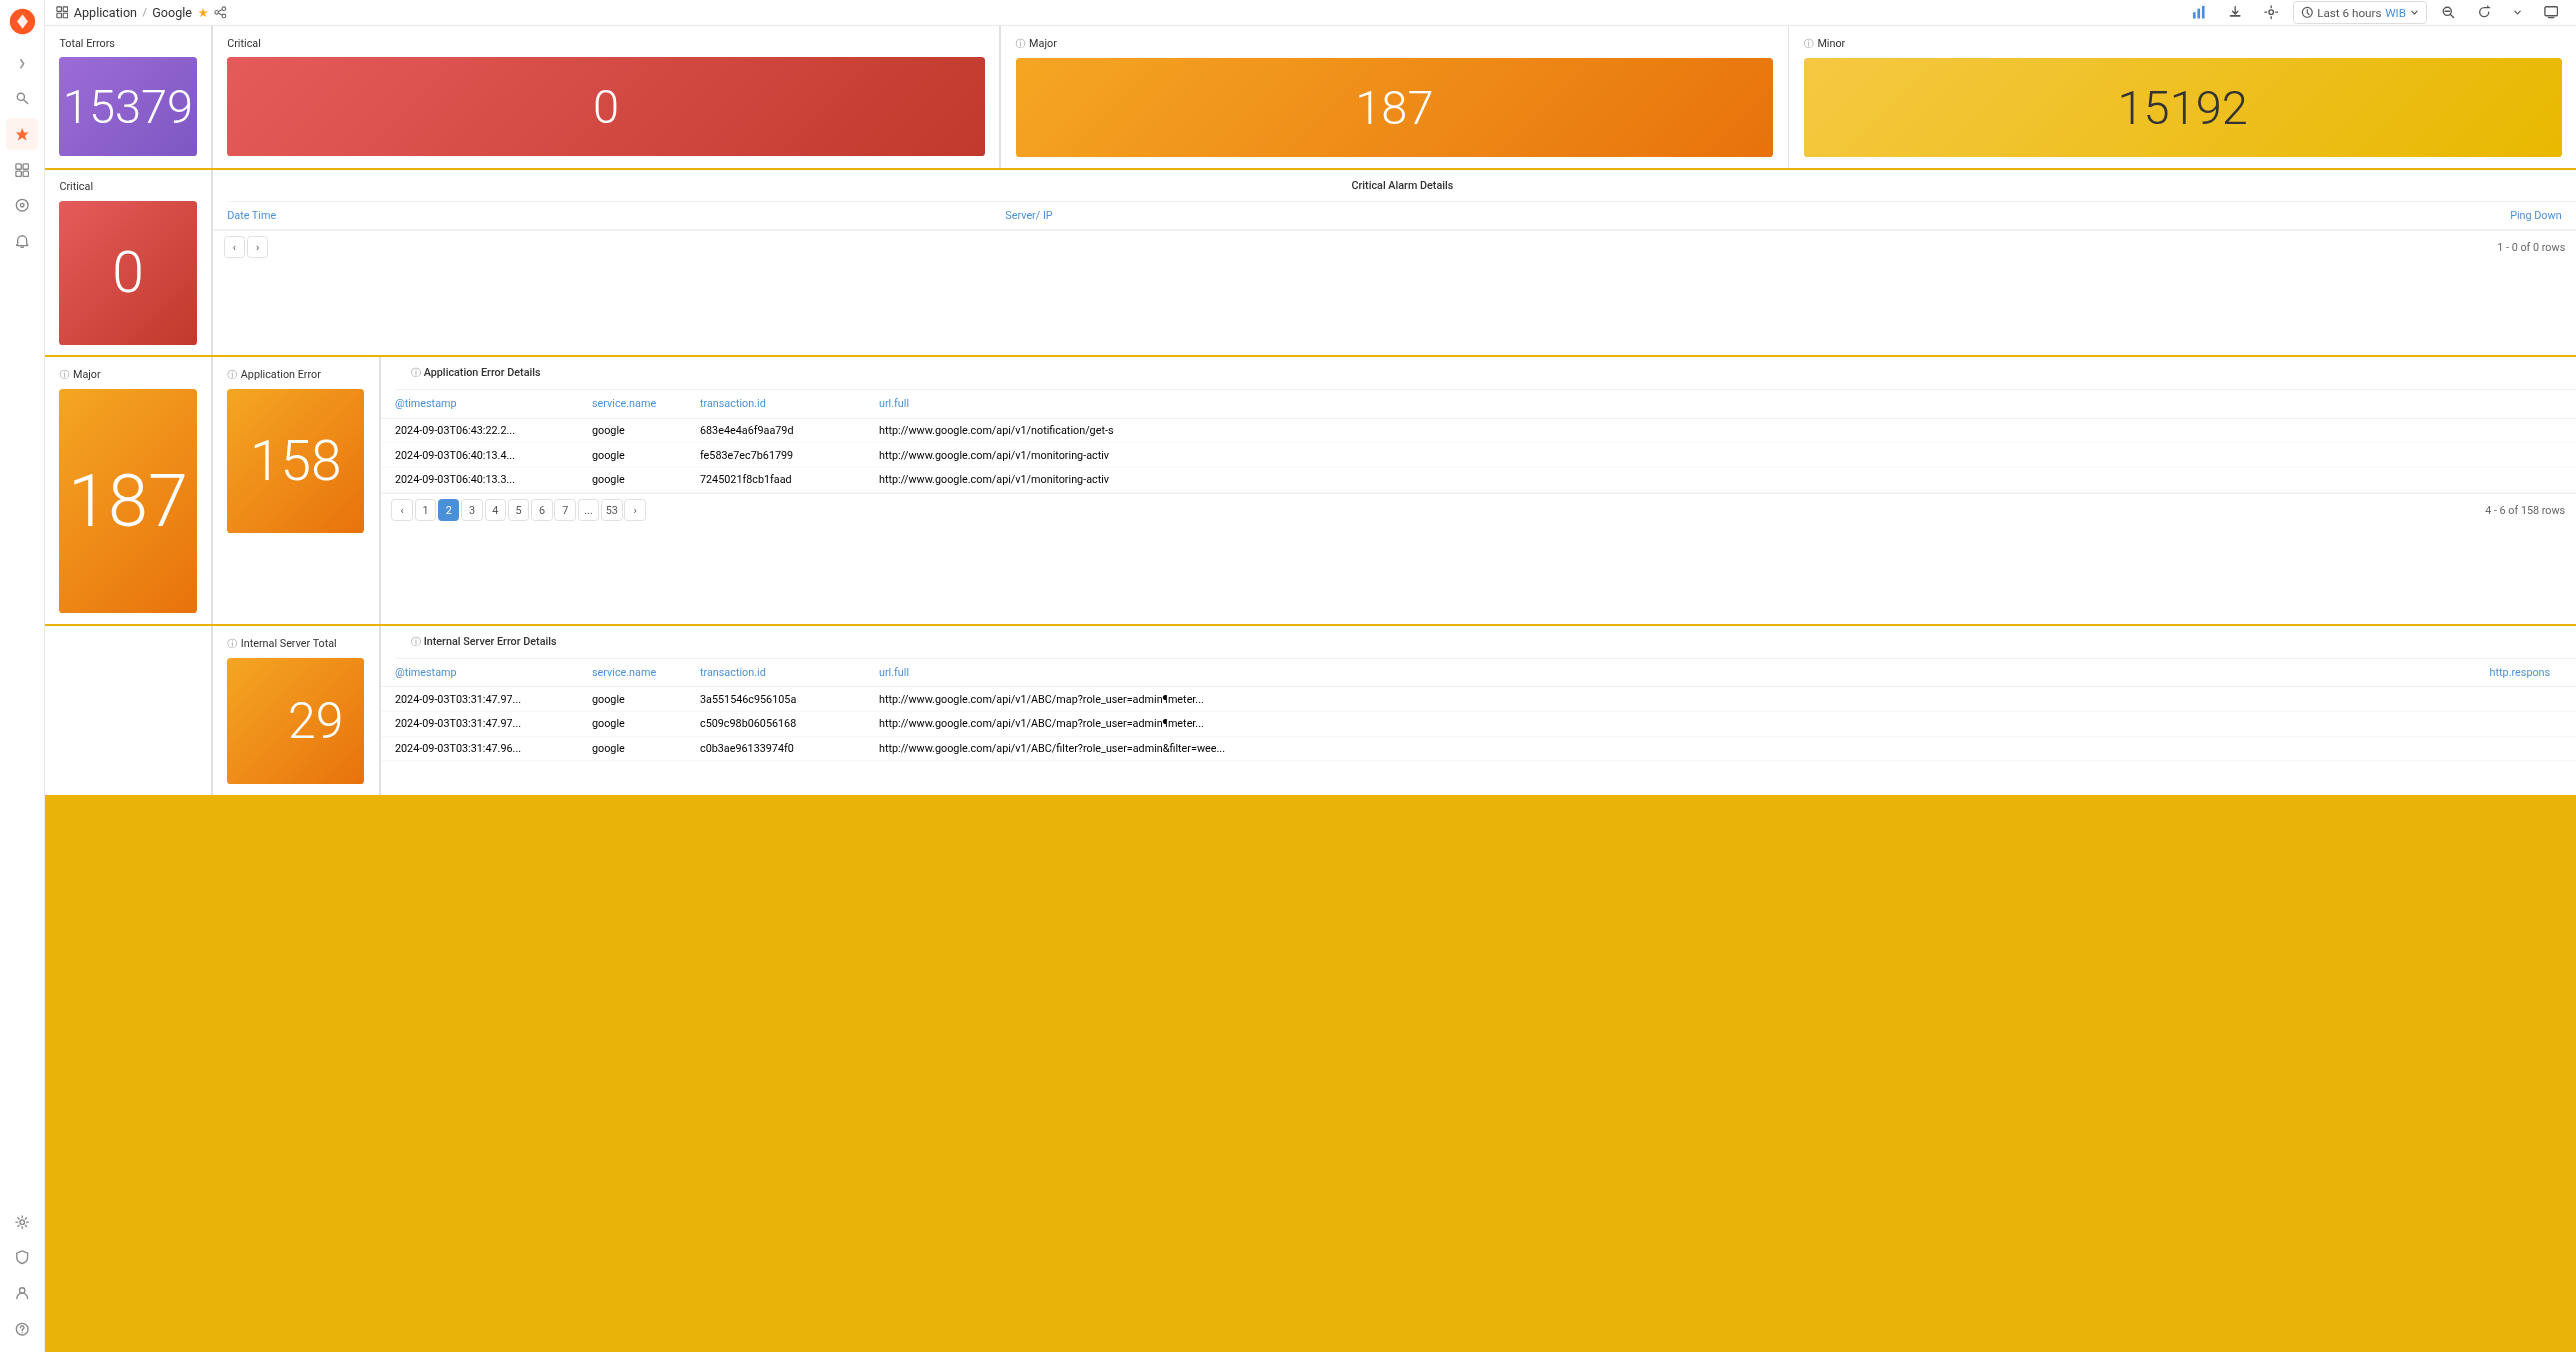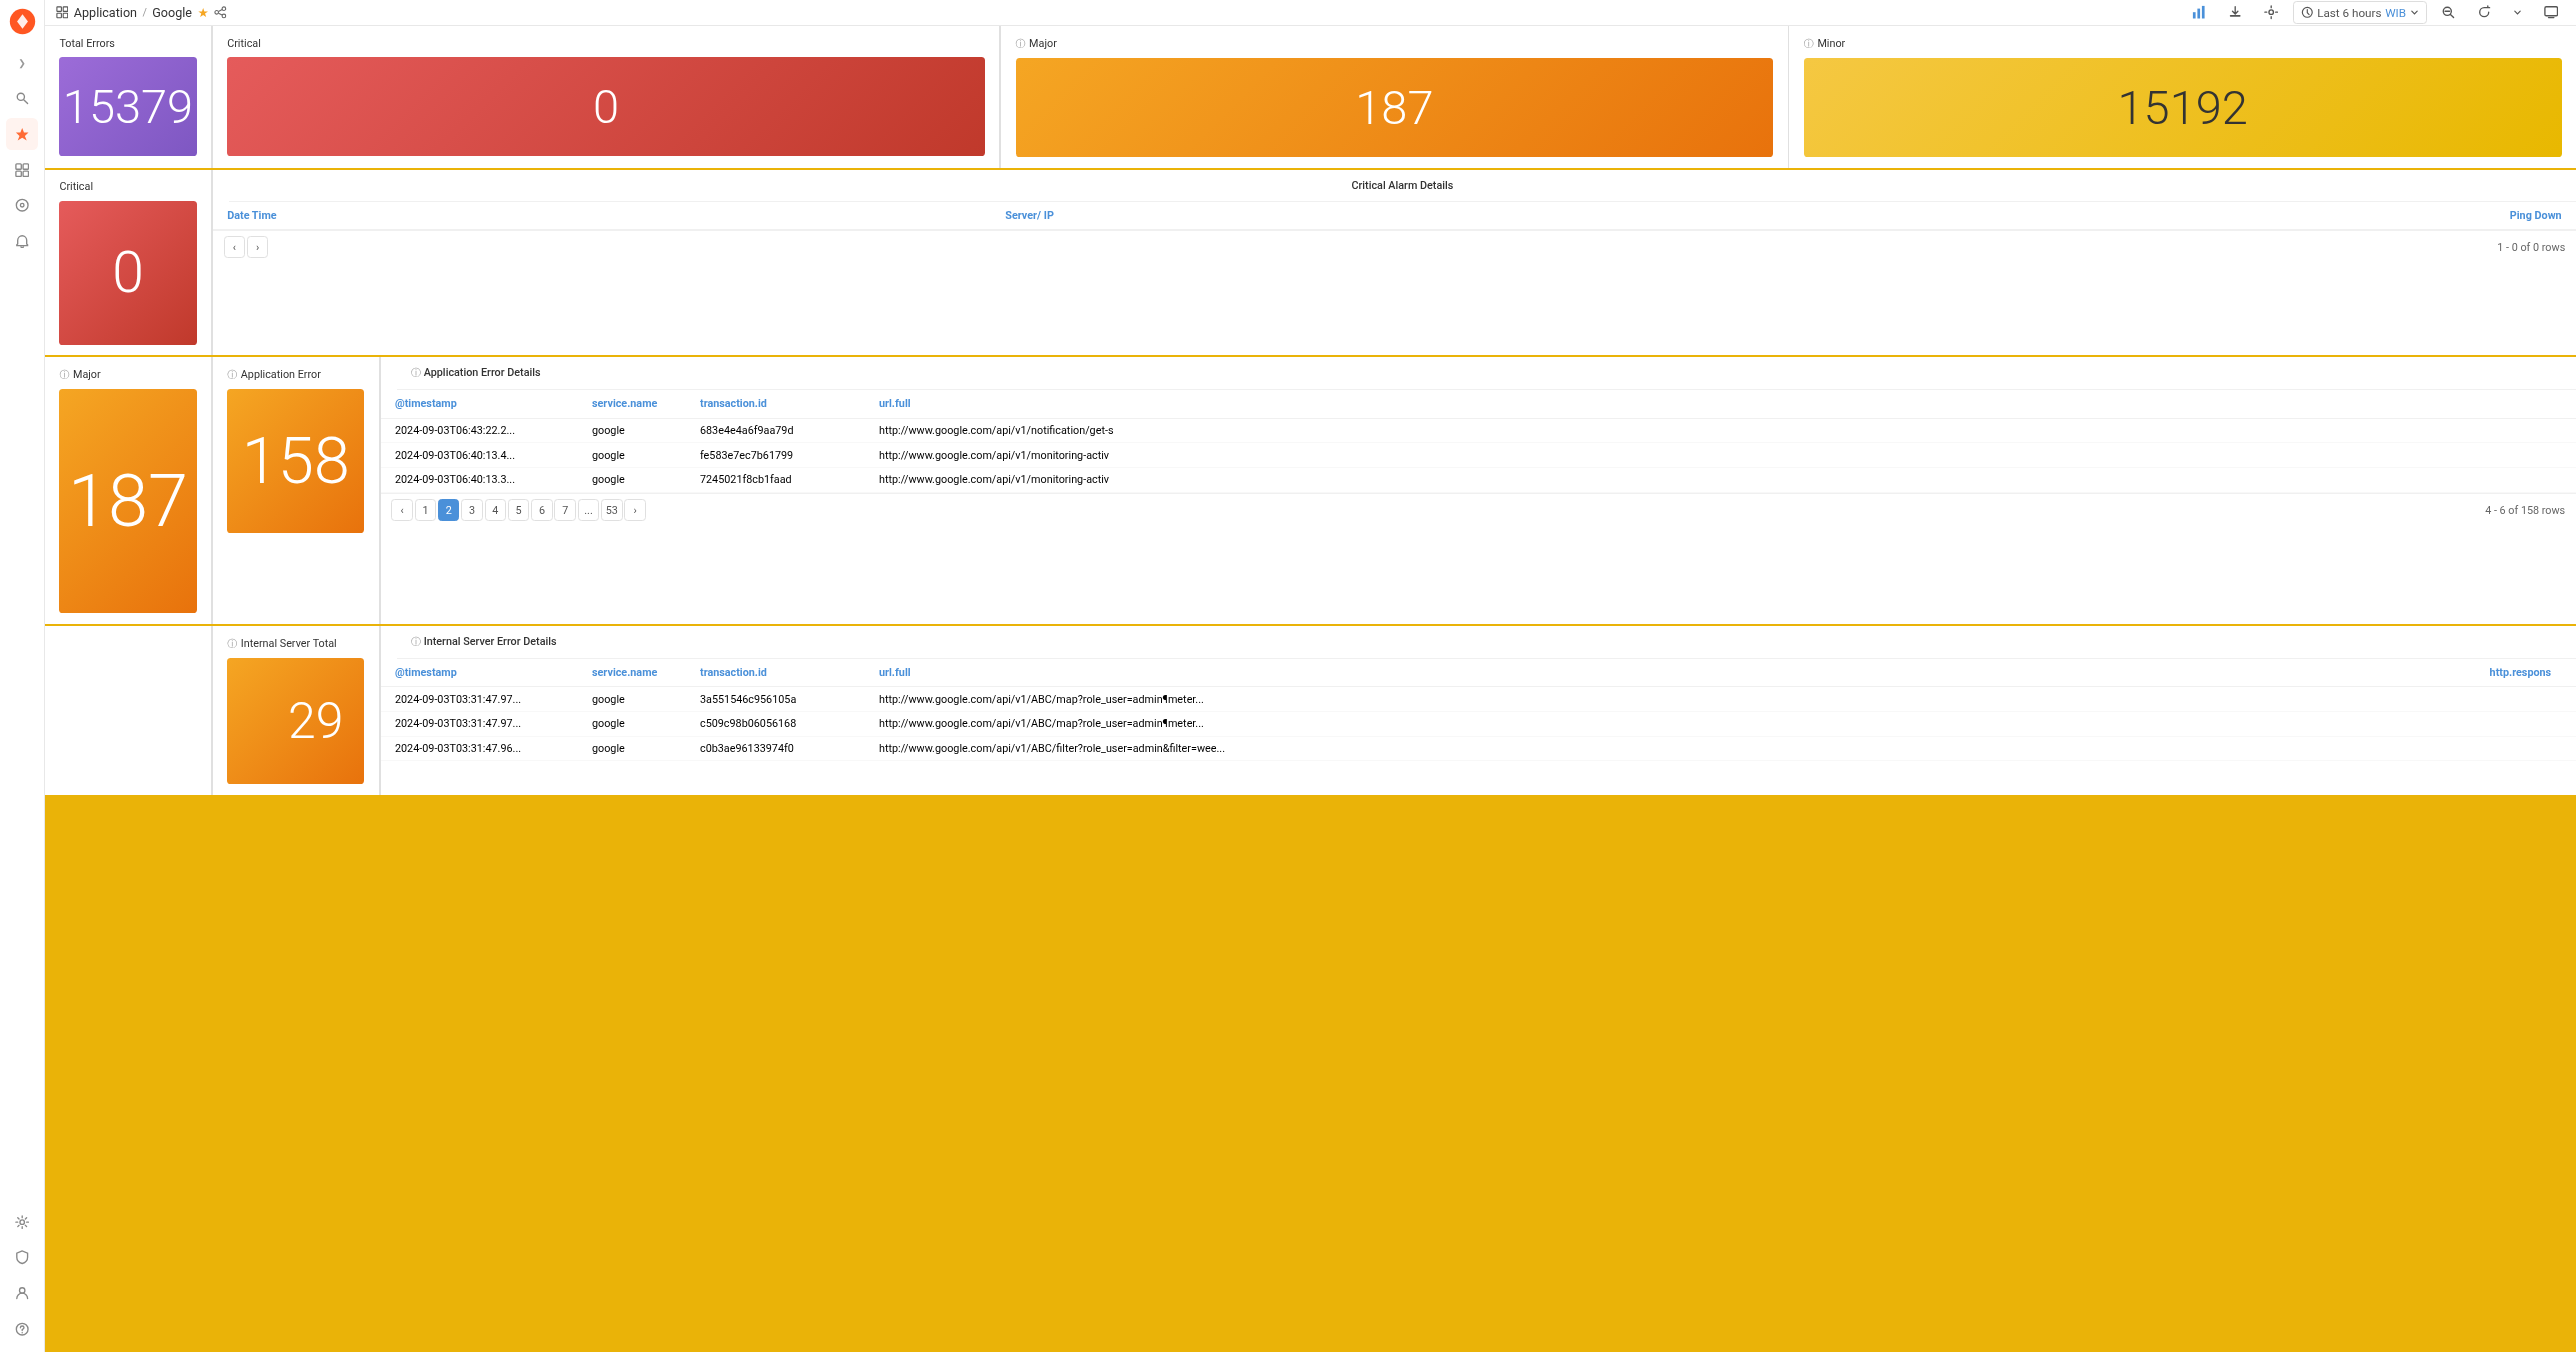--- a/index.html
+++ b/index.html
@@ -40,21 +40,21 @@
     .bg-yellow { background: linear-gradient(135deg, #f5c842, #e8b800); }
     .metric-value.dark { color: #333; }
     
     
     .section-row { display: grid; grid-template-columns: 166px 1fr; gap: 1.8px; background: #e0e0e0; margin-top: 1.8px; }
     .section-card { background: #fff; }
     .section-left { padding: 10.8px 14.4px; }
     .section-right { padding: 0; }
     .section-header { font-size: 10.8px; font-weight: 500; color: #333; padding: 9px 14.4px; border-bottom: 0.9px solid #f0f0f0; margin-left: 16px; }
     .section-title-center { text-align: center; }
-    .col-blue { color: #4a90d9; font-weight: bold; }
+    .col-blue { color: #4a90d9; }
     .table-row-item { display: grid; padding: 5.4px 14.4px; border-bottom: 0.9px solid #f8f8f8; font-size: 10.8px; }
     .no-data { text-align: center; padding: 36px; color: #999; font-size: 11.7px; }
     
     
     .critical-table-header { display: grid; grid-template-columns: 1fr 1fr 1fr; padding: 7.2px 14.4px; border-bottom: 0.9px solid #f0f0f0; font-size: 10.8px; }
     
     
     .pagination { display: flex; align-items: center; justify-content: space-between; padding: 5.4px 10.8px; border-top: 0.9px solid #f0f0f0; font-size: 10.8px; color: #666; }
     .page-controls { display: flex; align-items: center; gap: 1.8px; }
     .page-btn { width: 21.5px; height: 21.5px; display: flex; align-items: center; justify-content: center; border-radius: 3.6px; cursor: pointer; font-size: 10.8px; border: 0.9px solid #e0e0e0; background: #fff; color: #555; }
@@ -302,21 +302,21 @@
             <span class="big-number">187</span>
           </div>
         </div>
 
         <div style="background:#fff; padding:10.8px 14.4px;">
           <div class="metric-label">
             <span class="info-icon">ⓘ</span>
             <span>Application Error</span>
           </div>
           <div class="metric-value-box bg-orange" style="height:144px;">
-            <span style="font-size:65px; font-weight:300; color:#fff;">158</span>
+            <span style="font-size:55px; font-weight:300; color:#fff;">158</span>
           </div>
         </div>
 
         <div style="background:#fff;">
           <div class="section-header">
             <span class="info-icon">ⓘ</span>
             <span>Application Error Details</span>
           </div>
           <div class="app-error-table-header">
             <span class="col-blue">@timestamp</span>

